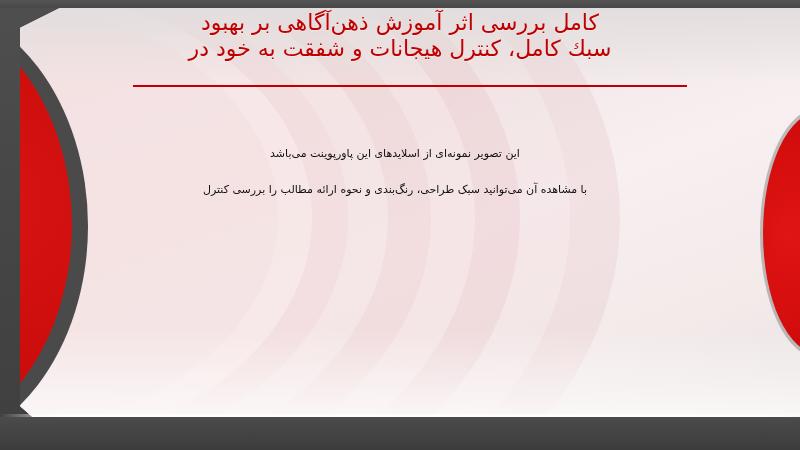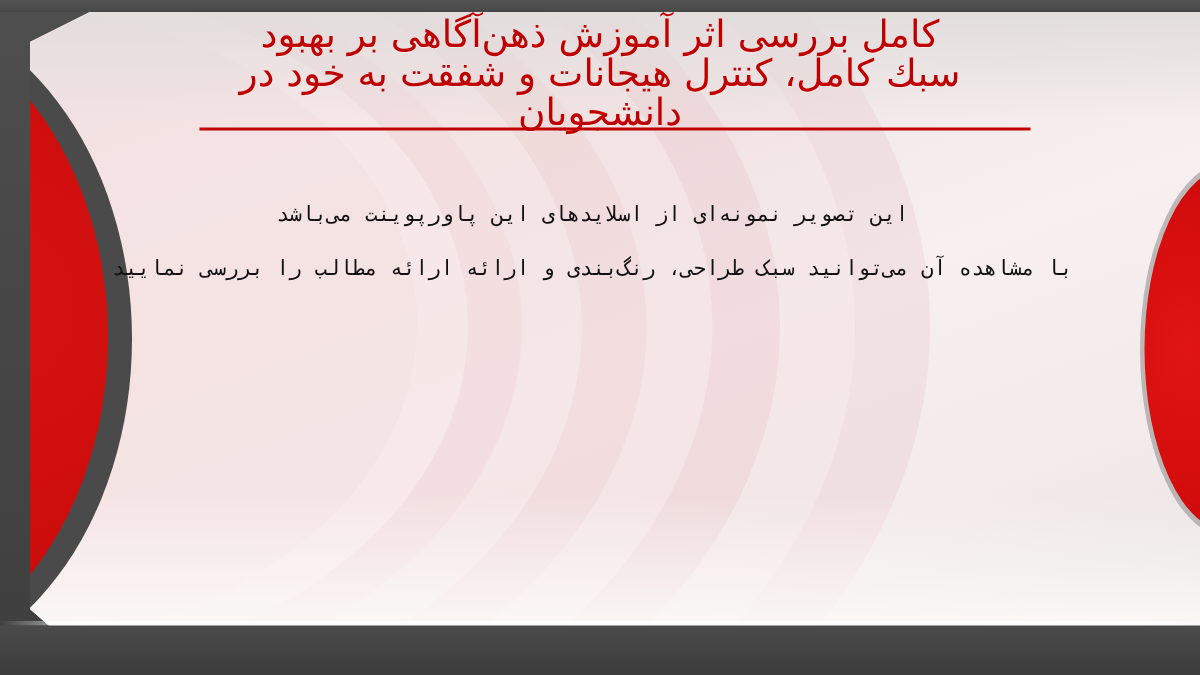--- a/index.html
+++ b/index.html
@@ -93,48 +93,47 @@
 
   
   .title-block {
     position: absolute;
     left: 0;
     top: 2px;
     width: 800px;
     text-align: center;
     direction: rtl;
     color: #c00000;
-    font-size: 25px;
+    font-size: 22px;
     line-height: 26px;
     font-weight: 400;
     text-shadow: 0 1px 0 rgba(255,255,255,0.35);
   }
   .title-line { display: block; white-space: nowrap; }
 
   .title-rule {
     position: absolute;
     left: 133px;
     top: 77px;
     width: 554px;
     height: 2px;
     background: #c00000;
   }
 
   
   .body-block {
     position: absolute;
     left: 0;
-    top: 118px;
+    top: 128px;
     width: 790px;
     text-align: center;
     direction: rtl;
     color: #111111;
-    font-size: 14px;
+    font-size: 11px;
     line-height: 36px;
-    font-family: Liberation Mono, monospace;
   }
   .body-line { display: block; white-space: nowrap; }
 
   
   .bottom-edge {
     position: absolute;
     left: 0;
     top: 414px;
     width: 800px;
     height: 3px;
@@ -178,28 +177,27 @@
 
     <div class="red-left-outline"></div>
     <div class="red-left"></div>
 
     <div class="red-right-outline"></div>
     <div class="red-right"></div>
 
     <div class="title-block">
       <span class="title-line">کامل بررسی اثر آموزش ذهن‌آگاهی بر بهبود</span>
       <span class="title-line">سبك کامل، کنترل هیجانات و شفقت به خود در</span>
-      <span class="title-line">دانشجویان</span>
     </div>
 
     <div class="title-rule"></div>
 
     <div class="body-block">
       <span class="body-line">این تصویر نمونه‌ای از اسلایدهای این پاورپوینت می‌باشد</span>
-      <span class="body-line">با مشاهده آن می‌توانید سبک طراحی، رنگ‌بندی و ارائه ارائه مطالب را بررسی نمایید</span>
+      <span class="body-line">با مشاهده آن می‌توانید سبک طراحی، رنگ‌بندی و نحوه ارائه مطالب را بررسی کنترل</span>
     </div>
 
   </div>
 
   <div class="top-bar"></div>
   <div class="bottom-edge"></div>
   <div class="bottom-bar"></div>
 
 </div>
 

